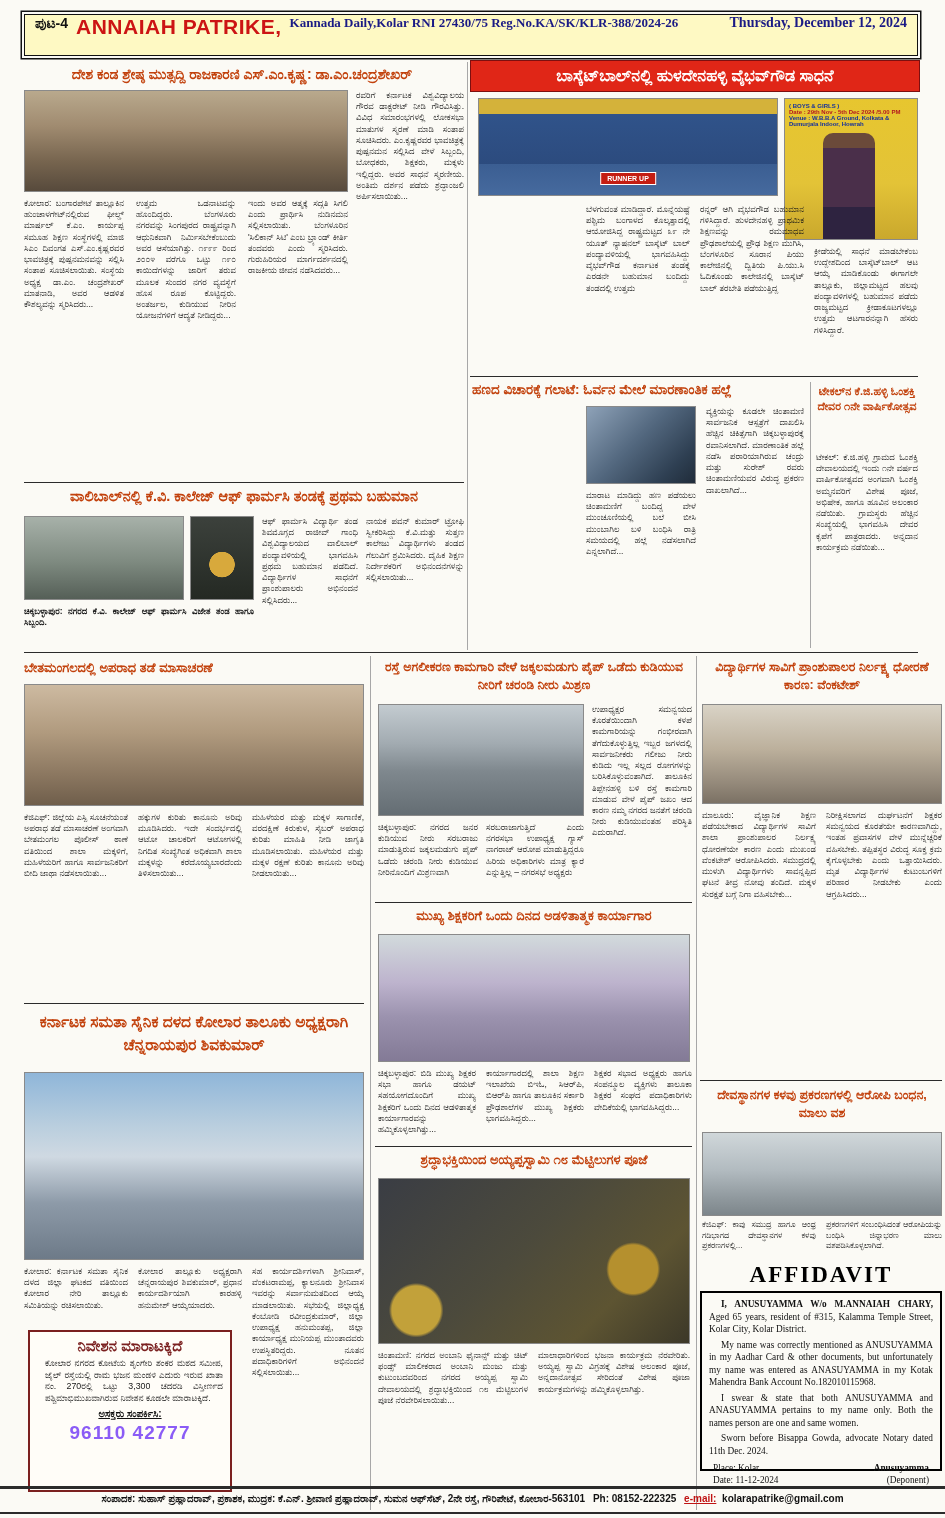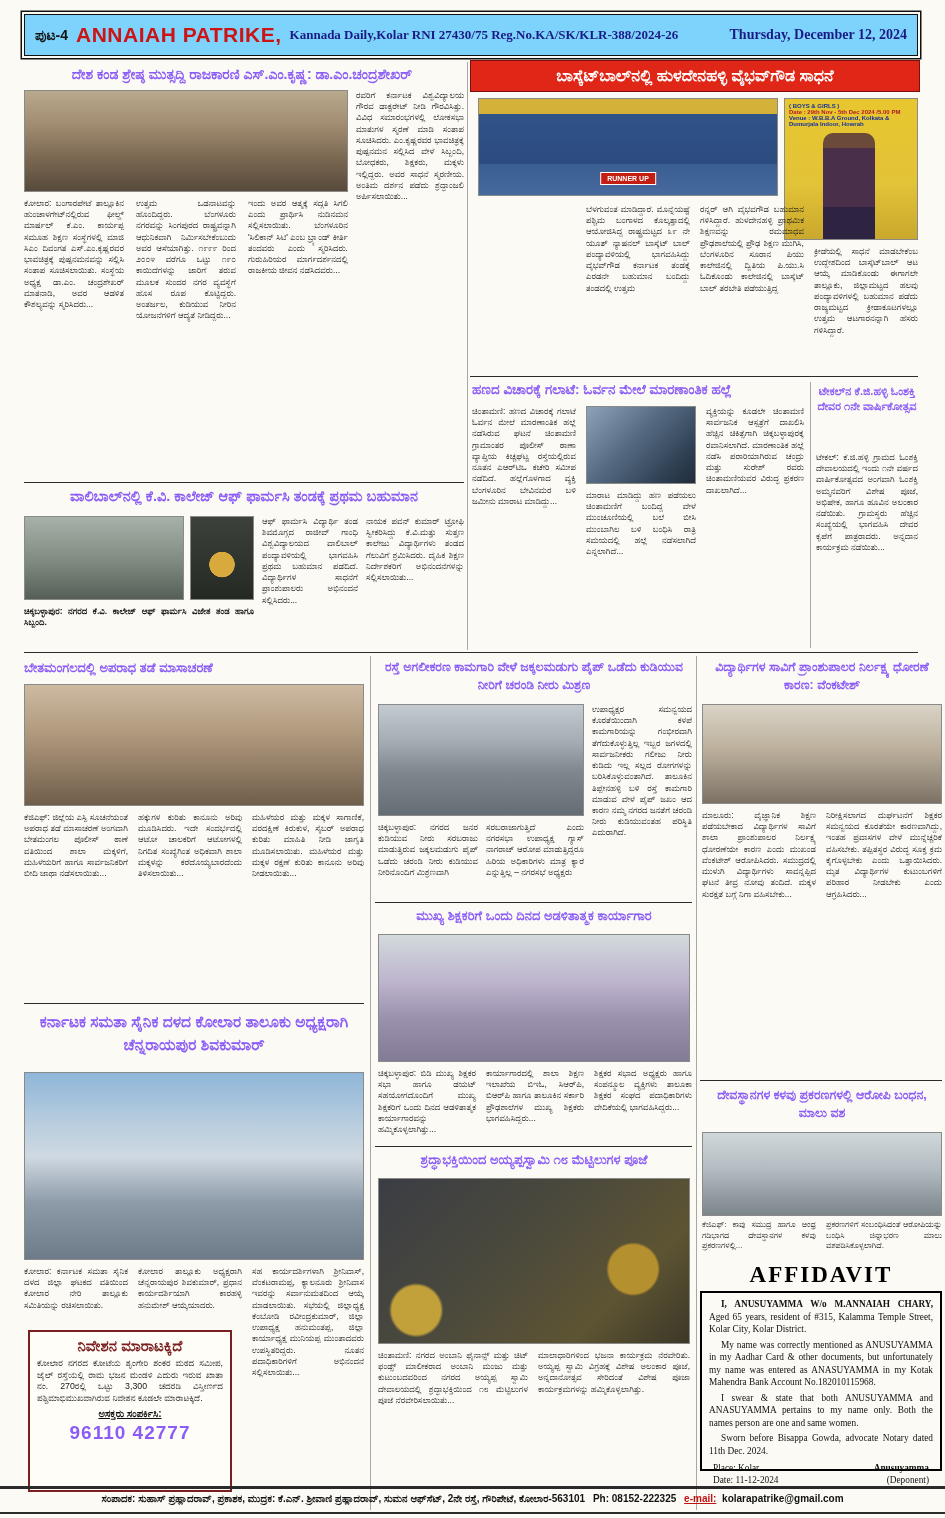--- a/index.html
+++ b/index.html
@@ -1,36 +1,36 @@
 <!DOCTYPE html>
 <html><head>
 <meta charset="utf-8">
 <style>
   html,body{margin:0;padding:0;background:#e8e6e0;}
   #page{position:relative;width:945px;height:1518px;margin:0 auto;background:#fbfaf5;
         font-family:"Liberation Sans",sans-serif;overflow:hidden;}
   .abs{position:absolute;}
-  .hl{font-weight:bold;color:#8b5cf6;}
+  .hl{font-weight:bold;color:#c2410c;}
   .bt{font-size:8.5px;line-height:1.32;text-align:justify;color:#181818;}
   .cap{font-weight:bold;}
   .photo{border:1px solid #8a8a8a;box-sizing:border-box;}
   .vr{position:absolute;width:1px;background:#a7a7a7;}
   .hr{position:absolute;height:1px;background:#2b2b2b;}
   .ctr{text-align:center;}
   .serif{font-family:"Liberation Serif",serif;}
   .mono-label{font-size:6px;}
 </style>
 </head>
 <body>
 
 <div id="page">
 
   <div class="abs" style="left:24px;top:14px;width:894px;height:42px;border:1.5px solid #111;
-              box-shadow:0 0 0 2px #fbfaf5,0 0 0 3.5px #111;background:#7dd3fc;
-              display:flex;align-items:center;padding:0 10px;box-sizing:border-box;gap:8px;">
+              box-shadow:0 0 0 2px #fbfaf5,0 0 0 3.5px #111;background:#fef9c3;
+              display:flex;padding:0 10px;box-sizing:border-box;gap:8px;">
     <span style="font-size:14px;font-weight:bold;color:#111;">ಪುಟ-4</span>
     <span style="font-size:21px;font-weight:bold;color:#cc1414;letter-spacing:.5px;">ANNAIAH PATRIKE,</span>
     <span class="serif" style="font-size:13px;font-weight:bold;color:#1a1a85;">Kannada Daily,Kolar RNI 27430/75 Reg.No.KA/SK/KLR-388/2024-26</span>
     <span class="serif" style="font-size:14px;font-weight:bold;color:#1a1a85;margin-left:auto;">Thursday, December 12, 2024</span>
   </div>
 
   <div class="abs hl ctr" style="left:24px;top:66px;width:436px;font-size:14px;">ದೇಶ ಕಂಡ ಶ್ರೇಷ್ಠ ಮುತ್ಸದ್ದಿ ರಾಜಕಾರಣಿ ಎಸ್.ಎಂ.ಕೃಷ್ಣ: ಡಾ.ಎಂ.ಚಂದ್ರಶೇಖರ್</div>
   <div class="abs photo" style="left:24px;top:90px;width:324px;height:102px;
               background:linear-gradient(180deg,#b9a98d 0%,#a08b70 35%,#77654f 70%,#574a3c 100%);"></div>
   <div class="abs bt" style="left:356px;top:90px;width:108px;height:390px;overflow:hidden;">ರವರಿಗೆ ಕರ್ನಾಟಕ ವಿಶ್ವವಿದ್ಯಾಲಯ ಗೌರವ ಡಾಕ್ಟರೇಟ್ ನೀಡಿ ಗೌರವಿಸಿತ್ತು. ವಿವಿಧ ಸಮಾರಂಭಗಳಲ್ಲಿ ಲೋಕಸಭಾ ಮಾತುಗಳ ಸ್ಮರಣೆ ಮಾಡಿ ಸಂತಾಪ ಸೂಚಿಸಿದರು. ಎಂ.ಕೃಷ್ಣರವರ ಭಾವಚಿತ್ರಕ್ಕೆ ಪುಷ್ಪನಮನ ಸಲ್ಲಿಸಿದ ವೇಳೆ ಸಿಬ್ಬಂದಿ, ಬೋಧಕರು, ಶಿಕ್ಷಕರು, ಮಕ್ಕಳು ಇಲ್ಲಿದ್ದರು. ಅವರ ಸಾಧನೆ ಸ್ಮರಣೀಯ. ಅಂತಿಮ ದರ್ಶನ ಪಡೆದು ಶ್ರದ್ಧಾಂಜಲಿ ಅರ್ಪಿಸಲಾಯಿತು...</div>
@@ -56,21 +56,20 @@
     </div>
     <div style="position:absolute;left:38px;top:34px;width:52px;height:106px;
                 background:linear-gradient(180deg,#6b4a3a 0 14%,#4a2f4a 14% 70%,#2e2340 70%);border-radius:10px 10px 0 0;"></div>
   </div>
   <div class="abs bt" style="left:586px;top:204px;width:104px;height:170px;overflow:hidden;">ಬೆಳಗುವಂತ ಮಾಡಿದ್ದಾರೆ. ಮೊನ್ನೆಯಷ್ಟೆ ಪಶ್ಚಿಮ ಬಂಗಾಳದ ಕೊಲ್ಕತ್ತಾದಲ್ಲಿ ಆಯೋಜಿಸಿದ್ದ ರಾಷ್ಟ್ರಮಟ್ಟದ ೩೯ ನೇ ಯೂತ್ ನ್ಯಾಷನಲ್ ಬಾಸ್ಕೆಟ್ ಬಾಲ್ ಪಂದ್ಯಾವಳಿಯಲ್ಲಿ ಭಾಗವಹಿಸಿದ್ದು ವೈಭವ್‌ಗೌಡ ಕರ್ನಾಟಕ ತಂಡಕ್ಕೆ ಎರಡನೇ ಬಹುಮಾನ ಬಂದಿದ್ದು ತಂಡದಲ್ಲಿ ಉತ್ತಮ</div>
   <div class="abs bt" style="left:700px;top:204px;width:104px;height:170px;overflow:hidden;">ರನ್ನರ್ ಆಗಿ ವೈಭವಗೌಡ ಬಹುಮಾನ ಗಳಿಸಿದ್ದಾರೆ. ಹುಳದೇನಹಳ್ಳಿ ಪ್ರಾಥಮಿಕ ಶಿಕ್ಷಣವನ್ನು ರಮಮಾಧವ ಪ್ರೌಢಶಾಲೆಯಲ್ಲಿ ಪ್ರೌಢ ಶಿಕ್ಷಣ ಮುಗಿಸಿ, ಬೆಂಗಳೂರಿನ ಸೂರಾನ ಪಿಯು ಕಾಲೇಜಿನಲ್ಲಿ ದ್ವಿತಿಯ ಪಿ.ಯು.ಸಿ ಓದಿಕೊಂಡು ಕಾಲೇಜಿನಲ್ಲಿ ಬಾಸ್ಕೆಟ್ ಬಾಲ್ ತರಬೇತಿ ಪಡೆಯುತ್ತಿದ್ದ</div>
   <div class="abs bt" style="left:814px;top:246px;width:104px;height:128px;overflow:hidden;">ಕ್ರೀಡೆಯಲ್ಲಿ ಸಾಧನೆ ಮಾಡಬೇಕೆಂಬ ಉದ್ದೇಶದಿಂದ ಬಾಸ್ಕೆಟ್‌ಬಾಲ್ ಆಟ ಆಯ್ಕೆ ಮಾಡಿಕೊಂಡು ಈಗಾಗಲೇ ತಾಲ್ಲೂಕು, ಜಿಲ್ಲಾಮಟ್ಟದ ಹಲವು ಪಂದ್ಯಾವಳಿಗಳಲ್ಲಿ ಬಹುಮಾನ ಪಡೆದು ರಾಜ್ಯಮಟ್ಟದ ಕ್ರೀಡಾಕೂಟಗಳಲ್ಲೂ ಉತ್ತಮ ಆಟಗಾರನನ್ನಾಗಿ ಹೆಸರು ಗಳಿಸಿದ್ದಾರೆ.</div>
 
   <div class="hr" style="left:470px;top:376px;width:448px;"></div>
   <div class="abs hl" style="left:472px;top:382px;width:334px;font-size:13.5px;">ಹಣದ ವಿಚಾರಕ್ಕೆ ಗಲಾಟೆ: ಓರ್ವನ ಮೇಲೆ ಮಾರಣಾಂತಿಕ ಹಲ್ಲೆ</div>
-  <div class="abs bt" style="left:472px;top:406px;width:104px;height:242px;overflow:hidden;">ಚಿಂತಾಮಣಿ: ಹಣದ ವಿಚಾರಕ್ಕೆ ಗಲಾಟೆ ಓರ್ವನ ಮೇಲೆ ಮಾರಣಾಂತಿಕ ಹಲ್ಲೆ ನಡೆಸಿರುವ ಘಟನೆ ಚಿಂತಾಮಣಿ ಗ್ರಾಮಾಂತರ ಪೊಲೀಸ್ ಠಾಣಾ ವ್ಯಾಪ್ತಿಯ ಕಿಚ್ಚಘಟ್ಟ ರಸ್ತೆಯಲ್ಲಿರುವ ನೂತನ ಎಆರ್‌ಟಿಒ ಕಚೇರಿ ಸಮೀಪ ನಡೆದಿದೆ. ಹಲ್ಲೆಗೊಳಗಾದ ವ್ಯಕ್ತಿ ಬೆಂಗಳೂರಿನ ಬೇವಿನಮರ ಬಳಿ ಜಮೀನು ಮಾರಾಟ ಮಾಡಿದ್ದು...</div>
   <div class="abs photo" style="left:586px;top:406px;width:110px;height:78px;
               background:linear-gradient(135deg,#8ea2b8 0%,#53687f 45%,#2e3f52 80%,#202c3a 100%);"></div>
   <div class="abs bt" style="left:586px;top:490px;width:110px;height:158px;overflow:hidden;">ಮಾರಾಟ ಮಾಡಿದ್ದು ಹಣ ಪಡೆಯಲು ಚಿಂತಾಮಣಿಗೆ ಬಂದಿದ್ದ ವೇಳೆ ಮುಂಚೂಣಿಯಲ್ಲಿ ಬಲೆ ಬೀಸಿ ಮುಂಬಾಗಿಲ ಬಳಿ ಬಂಧಿಸಿ ರಾತ್ರಿ ಸಮಯದಲ್ಲಿ ಹಲ್ಲೆ ನಡೆಸಲಾಗಿದೆ ಎನ್ನಲಾಗಿದೆ...</div>
   <div class="abs bt" style="left:706px;top:406px;width:98px;height:242px;overflow:hidden;">ವ್ಯಕ್ತಿಯನ್ನು ಕೂಡಲೇ ಚಿಂತಾಮಣಿ ಸಾರ್ವಜನಿಕ ಆಸ್ಪತ್ರೆಗೆ ದಾಖಲಿಸಿ ಹೆಚ್ಚಿನ ಚಿಕಿತ್ಸೆಗಾಗಿ ಚಿಕ್ಕಬಳ್ಳಾಪುರಕ್ಕೆ ರವಾನಿಸಲಾಗಿದೆ. ಮಾರಣಾಂತಿಕ ಹಲ್ಲೆ ನಡೆಸಿ ಪರಾರಿಯಾಗಿರುವ ಚಂದ್ರು ಮತ್ತು ಸುರೇಶ್ ರವರು ಚಿಂತಾಮಣಿಯವರ ವಿರುದ್ಧ ಪ್ರಕರಣ ದಾಖಲಾಗಿದೆ...</div>
 
   <div class="vr" style="left:810px;top:382px;height:266px;"></div>
   <div class="abs hl ctr" style="left:816px;top:384px;width:102px;font-size:11px;line-height:1.35;">ಟೇಕಲ್‌ನ ಕೆ.ಜಿ.ಹಳ್ಳಿ ಓಂಶಕ್ತಿ ದೇವರ ೧ನೇ ವಾರ್ಷಿಕೋತ್ಸವ</div>
   <div class="abs bt" style="left:816px;top:452px;width:102px;height:208px;overflow:hidden;">ಟೇಕಲ್: ಕೆ.ಜಿ.ಹಳ್ಳಿ ಗ್ರಾಮದ ಓಂಶಕ್ತಿ ದೇವಾಲಯದಲ್ಲಿ ಇಂದು ೧ನೇ ವರ್ಷದ ವಾರ್ಷಿಕೋತ್ಸವದ ಅಂಗವಾಗಿ ಓಂಶಕ್ತಿ ಅಮ್ಮನವರಿಗೆ ವಿಶೇಷ ಪೂಜೆ, ಅಭಿಷೇಕ, ಹಾಗೂ ಹೂವಿನ ಅಲಂಕಾರ ನಡೆಯಿತು. ಗ್ರಾಮಸ್ಥರು ಹೆಚ್ಚಿನ ಸಂಖ್ಯೆಯಲ್ಲಿ ಭಾಗವಹಿಸಿ ದೇವರ ಕೃಪೆಗೆ ಪಾತ್ರರಾದರು. ಅನ್ನದಾನ ಕಾರ್ಯಕ್ರಮ ನಡೆಯಿತು...</div>
 
   <div class="hr" style="left:24px;top:482px;width:440px;"></div>
@@ -120,21 +119,21 @@
   <div class="abs hl ctr" style="left:24px;top:1010px;width:340px;font-size:15.5px;line-height:1.5;">ಕರ್ನಾಟಕ ಸಮತಾ ಸೈನಿಕ ದಳದ ಕೋಲಾರ ತಾಲೂಕು ಅಧ್ಯಕ್ಷರಾಗಿ ಚೆನ್ನರಾಯಪುರ ಶಿವಕುಮಾರ್</div>
   <div class="abs photo" style="left:24px;top:1072px;width:340px;height:188px;
               background:linear-gradient(180deg,#8fb6d9 0%,#b9cede 28%,#cfd9e2 45%,#8d9aa8 70%,#6d7a88 100%);"></div>
   <div class="abs bt" style="left:24px;top:1266px;width:104px;height:56px;overflow:hidden;">ಕೋಲಾರ: ಕರ್ನಾಟಕ ಸಮತಾ ಸೈನಿಕ ದಳದ ಜಿಲ್ಲಾ ಘಟಕದ ವತಿಯಿಂದ ಕೋಲಾರ ನೇರಿ ತಾಲ್ಲೂಕು ಸಮಿತಿಯನ್ನು ರಚಿಸಲಾಯಿತು.</div>
   <div class="abs bt" style="left:138px;top:1266px;width:104px;height:56px;overflow:hidden;">ಕೋಲಾರ ತಾಲ್ಲೂಕು ಅಧ್ಯಕ್ಷರಾಗಿ ಚೆನ್ನರಾಯಪುರ ಶಿವಕುಮಾರ್, ಪ್ರಧಾನ ಕಾರ್ಯದರ್ಶಿಯಾಗಿ ಕಾರಹಳ್ಳಿ ಹನುಮೇಶ್ ಆಯ್ಕೆಯಾದರು.</div>
   <div class="abs bt" style="left:252px;top:1266px;width:112px;height:244px;overflow:hidden;">ಸಹ ಕಾರ್ಯದರ್ಶಿಗಳಾಗಿ ಶ್ರೀನಿವಾಸ್, ವೆಂಕಟರಾಮಪ್ಪ, ಕ್ಯಾಲನೂರು ಶ್ರೀನಿವಾಸ ಇವರನ್ನು ಸರ್ವಾನುಮತದಿಂದ ಆಯ್ಕೆ ಮಾಡಲಾಯಿತು. ಸಭೆಯಲ್ಲಿ ಜಿಲ್ಲಾಧ್ಯಕ್ಷ ಕೆಂಬೋಡಿ ರವೀಂದ್ರಕುಮಾರ್, ಜಿಲ್ಲಾ ಉಪಾಧ್ಯಕ್ಷ ಹನುಮಂತಪ್ಪ, ಜಿಲ್ಲಾ ಕಾರ್ಯಾಧ್ಯಕ್ಷ ಮುನಿಯಪ್ಪ ಮುಂತಾದವರು ಉಪಸ್ಥಿತರಿದ್ದರು. ನೂತನ ಪದಾಧಿಕಾರಿಗಳಿಗೆ ಅಭಿನಂದನೆ ಸಲ್ಲಿಸಲಾಯಿತು...</div>
 
   <div class="abs" style="left:28px;top:1330px;width:204px;height:162px;border:2.5px solid #7a1f1f;background:#fffdf8;
               padding:5px 7px;box-sizing:border-box;">
     <div class="ctr" style="font-size:15px;font-weight:bold;color:#7a1f1f;">ನಿವೇಶನ ಮಾರಾಟಕ್ಕಿದೆ</div>
-    <div class="bt" style="font-size:8.8px;margin-top:3px;">ಕೋಲಾರ ನಗರದ ಕೋಟೆಯ ಶೃಂಗೇರಿ ಶಂಕರ ಮಠದ ಸಮೀಪ, ಜೈಲ್ ರಸ್ತೆಯಲ್ಲಿ ರಾಮ ಭಜನ ಮಂಡಳಿ ಎದುರು ಇರುವ ಖಾತಾ ನಂ. 270ರಲ್ಲಿ ಒಟ್ಟು 3,300 ಚದರಡಿ ವಿಸ್ತೀರ್ಣದ ಪಶ್ಚಿಮಾಭಿಮುಖವಾಗಿರುವ ನಿವೇಶನ ಕೂಡಲೇ ಮಾರಾಟಕ್ಕಿದೆ.</div>
+    <div class="bt" style="font-size:8.8px;margin-top:3px;margin-left:8px;">ಕೋಲಾರ ನಗರದ ಕೋಟೆಯ ಶೃಂಗೇರಿ ಶಂಕರ ಮಠದ ಸಮೀಪ, ಜೈಲ್ ರಸ್ತೆಯಲ್ಲಿ ರಾಮ ಭಜನ ಮಂಡಳಿ ಎದುರು ಇರುವ ಖಾತಾ ನಂ. 270ರಲ್ಲಿ ಒಟ್ಟು 3,300 ಚದರಡಿ ವಿಸ್ತೀರ್ಣದ ಪಶ್ಚಿಮಾಭಿಮುಖವಾಗಿರುವ ನಿವೇಶನ ಕೂಡಲೇ ಮಾರಾಟಕ್ಕಿದೆ.</div>
     <div class="ctr" style="font-size:10px;font-weight:bold;text-decoration:underline;margin-top:4px;color:#111;">ಅಸಕ್ತರು ಸಂಪರ್ಕಿಸಿ:</div>
     <div class="ctr" style="font-size:19px;font-weight:bold;color:#8b5cf6;margin-top:2px;letter-spacing:1px;">96110 42777</div>
   </div>
 
   <div class="hr" style="left:375px;top:1146px;width:317px;"></div>
   <div class="abs hl ctr" style="left:378px;top:1152px;width:312px;font-size:13px;">ಶ್ರದ್ಧಾಭಕ್ತಿಯಿಂದ ಅಯ್ಯಪ್ಪಸ್ವಾಮಿ ೧೮ ಮೆಟ್ಟಿಲುಗಳ ಪೂಜೆ</div>
   <div class="abs photo" style="left:378px;top:1178px;width:312px;height:166px;
               background:radial-gradient(circle at 82% 55%,#b5902e 0 9%,rgba(0,0,0,0) 10%),
                          radial-gradient(circle at 12% 80%,#c2a13a 0 8%,rgba(0,0,0,0) 9%),
                          linear-gradient(135deg,#3a3d44 0%,#4c4a3c 45%,#5d5432 75%,#3c3828 100%);"></div>

